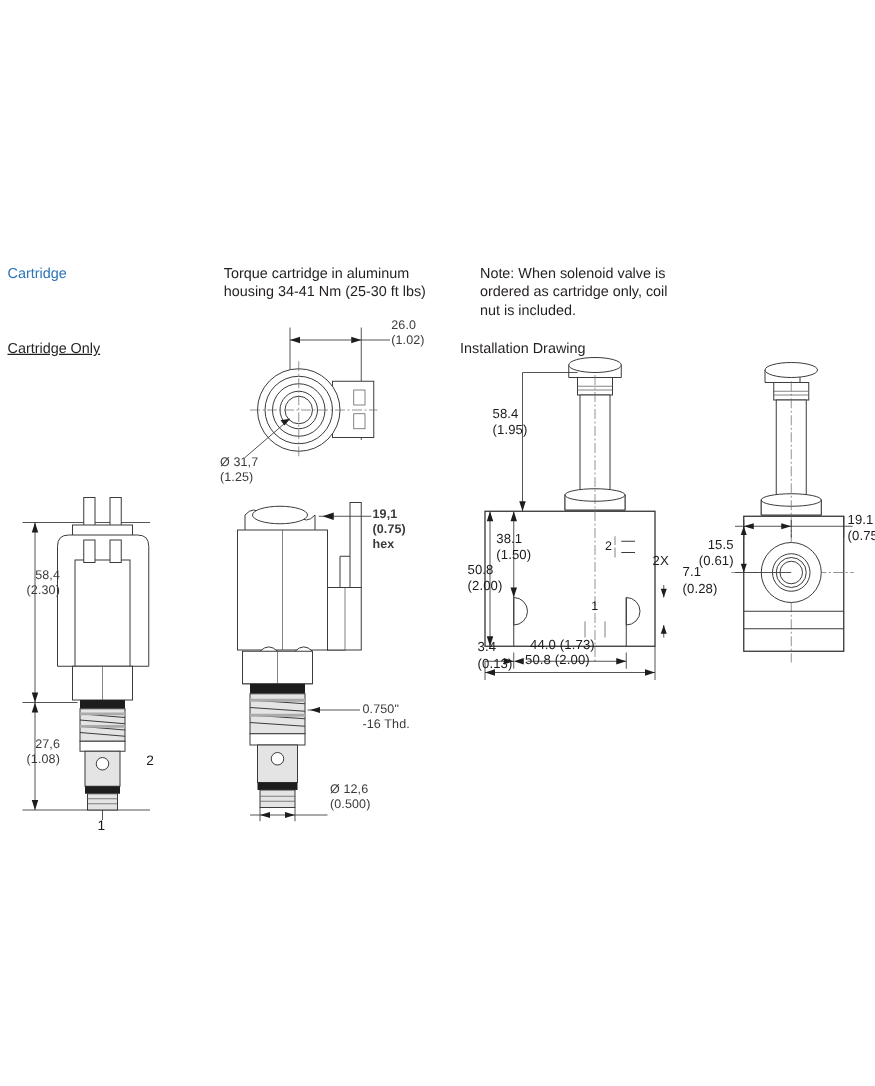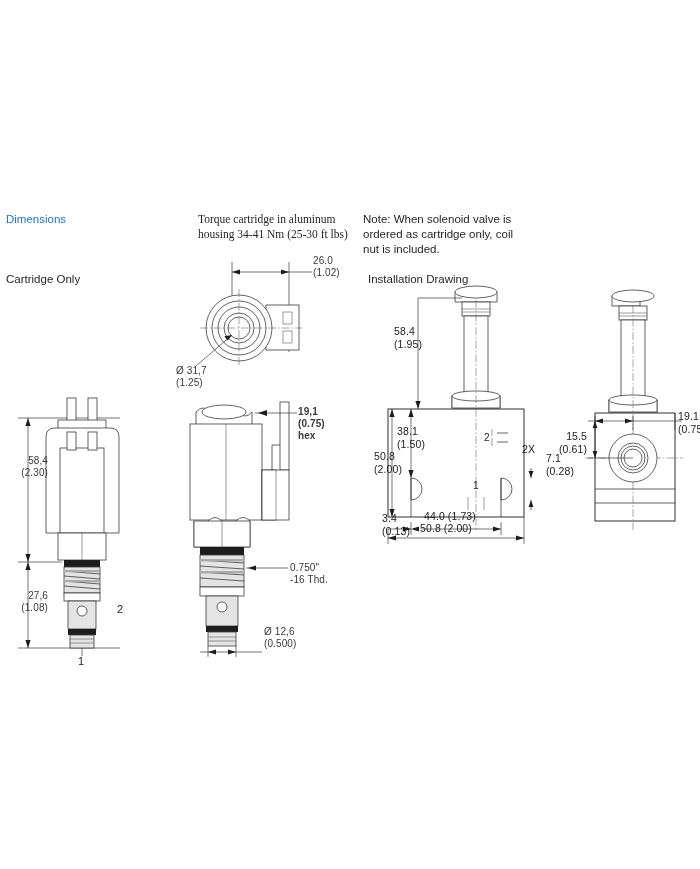--- a/index.html
+++ b/index.html
@@ -43,27 +43,27 @@
   .fillw{fill:#ffffff;}
   .fillk{fill:#1d1d1d;}
   .fillg2{fill:#ababab;}
   .hatch{fill:#e4e4e4;}
 </style>
 </head>
 <body>
 
 <div class="sheet">
 
-  <div class="hdr heading-blue" style="left:6px;top:212px;width:160px;">Dimensions</div>
-  <div class="hdr" style="left:6px;top:272px;width:170px;">Cartridge Only</div>
-
-  <div class="txt" style="left:198px;top:212px;width:175px;font-family:Liberation Serif, serif;">Torque cartridge in aluminum
+  <div class="hdr heading-blue" style="left:6px;top:212px;width:160px;">Cartridge</div>
+  <div class="hdr" style="left:6px;top:272px;width:170px;text-decoration:underline;">Cartridge Only</div>
+
+  <div class="txt" style="left:179px;top:212px;width:175px;">Torque cartridge in aluminum
 housing 34-41 Nm (25-30 ft lbs)</div>
 
-  <div class="txt" style="left:363px;top:212px;width:175px;">Note: When solenoid valve is
+  <div class="txt" style="left:384px;top:212px;width:175px;">Note: When solenoid valve is
 ordered as cartridge only, coil
 nut is included.</div>
   <div class="hdr" style="left:368px;top:272px;width:180px;">Installation Drawing</div>
 
   <svg width="700" height="869">
 
     <g>
       <line class="dim" x1="18" y1="418" x2="120" y2="418"></line>
       <line class="dim" x1="18" y1="562" x2="62" y2="562"></line>
       <line class="dim" x1="18" y1="648" x2="120" y2="648"></line>

